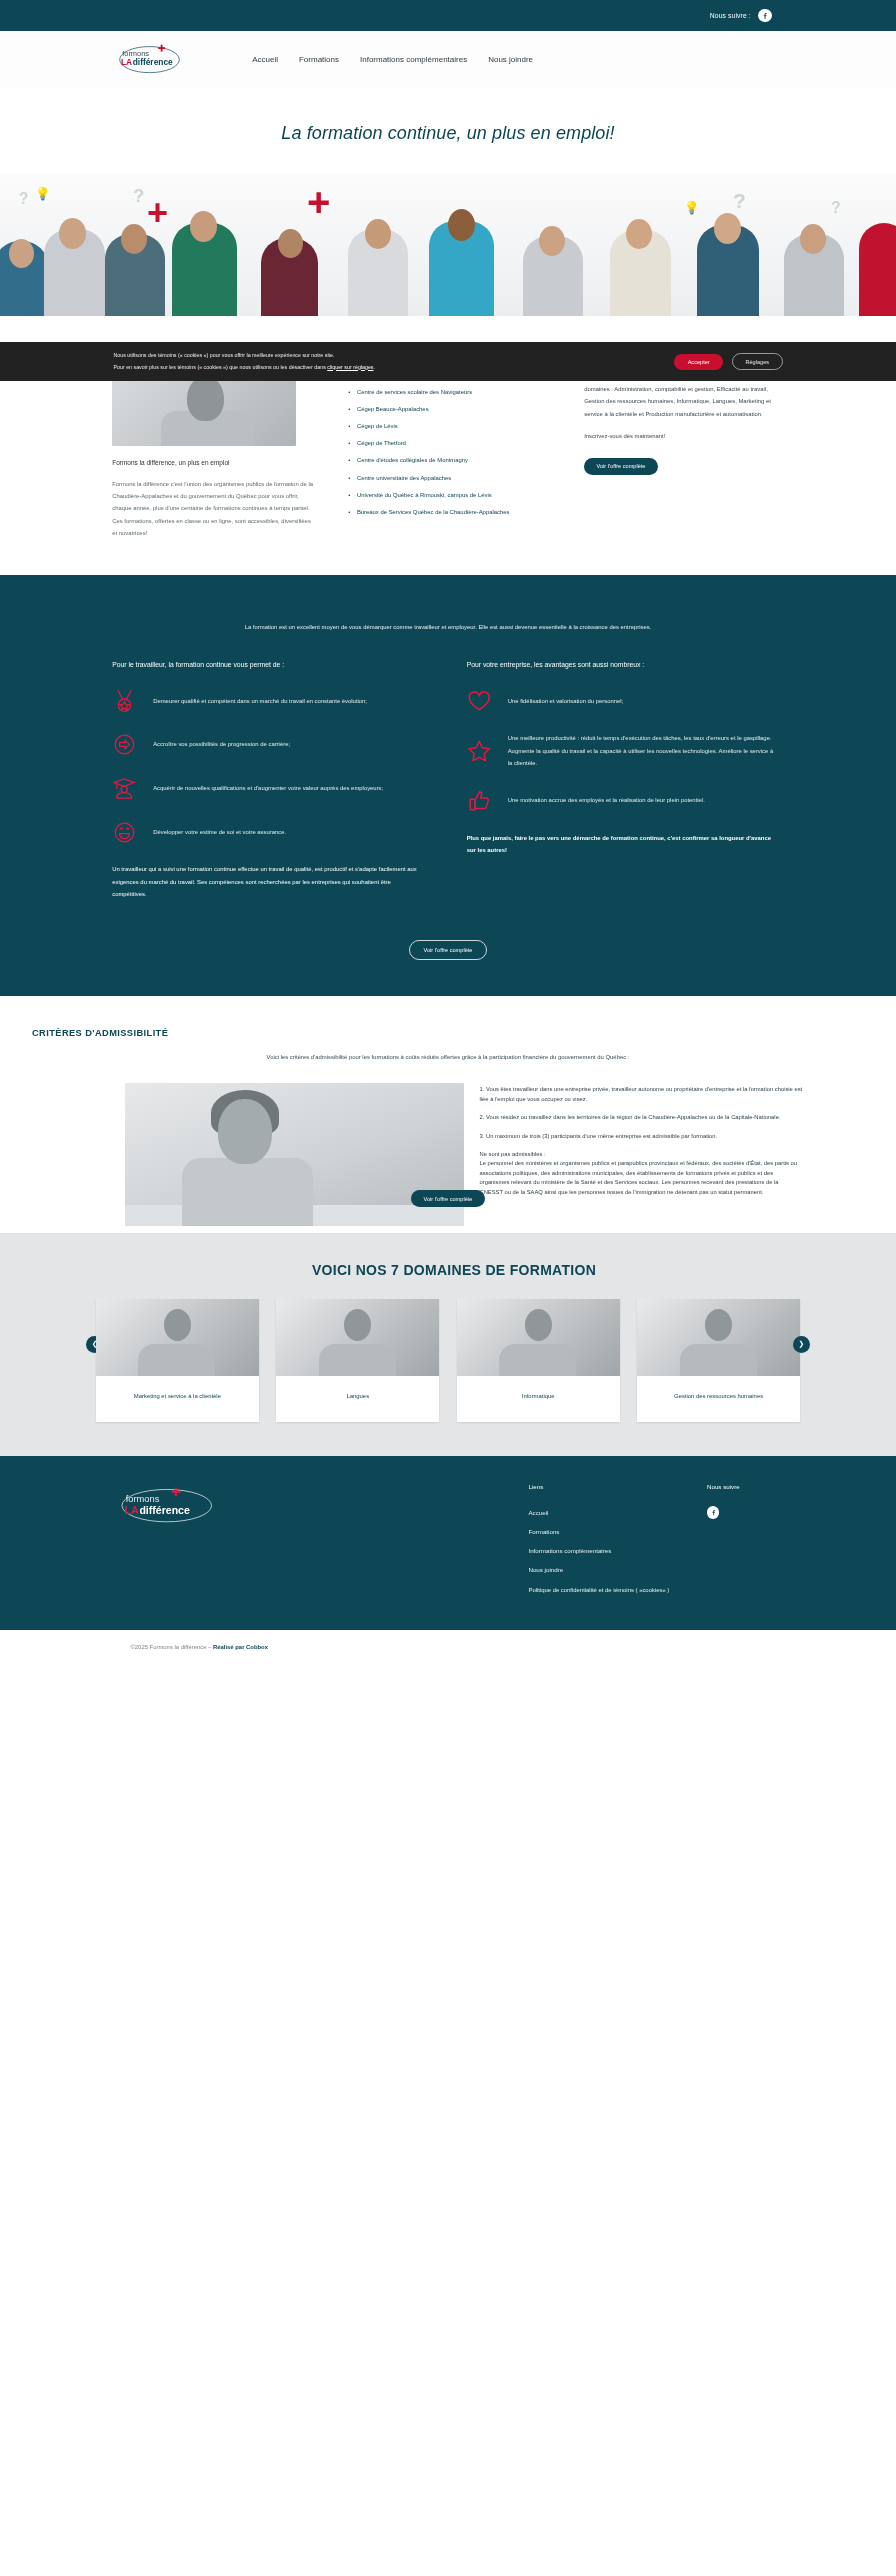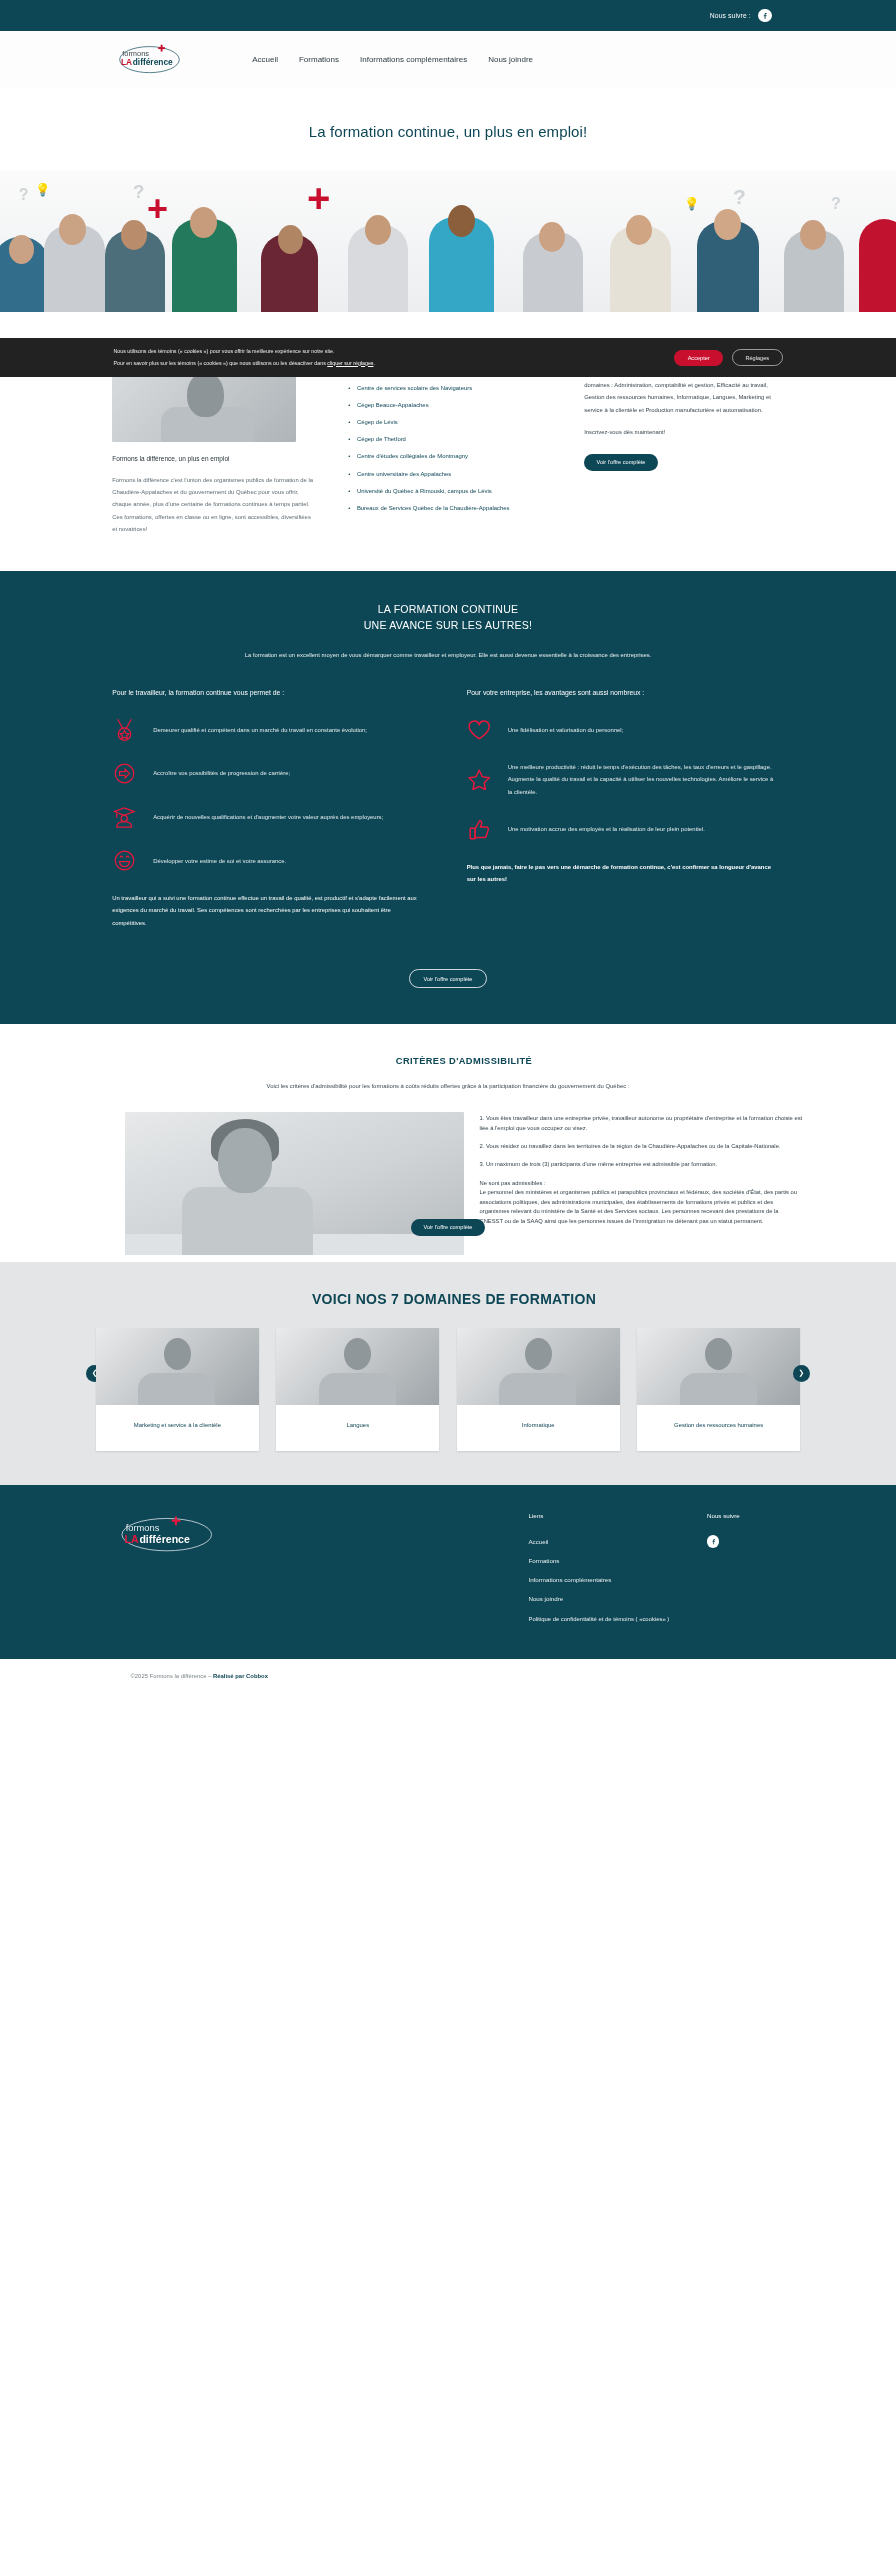--- a/index.html
+++ b/index.html
@@ -22,21 +22,21 @@
   
   .navbar{background:#fdfdfd;height:56px;display:flex;align-items:center;}
   .nav-inner{width:709px;margin:0 auto;display:flex;align-items:center;}
   .logo{width:75px;height:36px;position:relative;margin-left:18.7px;}
   .logo svg{display:block}
   .nav-links{display:flex;align-items:center;gap:21px;margin-left:65px;}
   .nav-links a{color:#2e3b42;font-size:8px;text-decoration:none;}
 
   
   .hero-title-band{background:#ffffff;padding:36px 0 30px;text-align:center;}
-  .hero-title{font-size:15px;font-weight:400;color:#0d4655;letter-spacing:0.1px;}
+  .hero-title{font-size:18px;font-weight:400;color:#0d4655;letter-spacing:0.1px;font-style:italic;}
 
   
   .hero{position:relative;height:142px;overflow:hidden;background:#f2f3f4;}
   .hero-photo{position:absolute;inset:0;}
   .hero-photo .sky{position:absolute;inset:0;background:linear-gradient(#fbfbfb,#eceef0);}
   .person{position:absolute;bottom:0;border-radius:25px 25px 0 0;filter:saturate(.95);}
   .head{position:absolute;border-radius:50%;}
   .plus-big{position:absolute;color:#c8102e;font-weight:700;line-height:1;}
   .bulb{position:absolute;color:#c9ced1;font-size:12.4px;}
   .qmark{position:absolute;color:#cfd4d7;font-weight:700;}
@@ -109,21 +109,21 @@
   .tcol .closing{font-size:5.9px;line-height:2.1;color:#fff;margin-top:11.2px;}
   .tcol .closing.bold{font-weight:700;}
   .teal-cta{text-align:center;margin-top:40px;}
   .btn-outline{
     background:transparent;border:0.6px solid #cfd9dc;color:#fff;border-radius:10px;
     padding:5.6px 13.7px;font-size:5.6px;cursor:pointer;font-family:inherit;
   }
 
   
   .criteria{background:#fff;padding:32px 0 26px;}
-  .criteria h2{text-align:center;font-size:9.3px;font-weight:700;letter-spacing:0.4px;color:#0d4655;margin-left:32px;}
+  .criteria h2{font-size:9.3px;font-weight:700;letter-spacing:0.4px;color:#0d4655;margin-left:32px;}
   .criteria .sub{text-align:center;font-size:5.9px;line-height:2.2;color:#3a4850;max-width:398px;margin:13.7px auto 0;}
   .crit-row{display:flex;width:709px;margin:18.7px auto 0;align-items:flex-start;}
   .crit-photo{
     width:339px;height:143px;margin-left:31px;border-radius:1.2px;position:relative;overflow:hidden;
     background:linear-gradient(160deg,#e7e9ea 0%,#cfd3d6 55%,#b5babd 100%);
   }
   .crit-photo .w-head{position:absolute;left:93px;top:16px;width:54px;height:65px;border-radius:48% 48% 44% 44%;background:#a3abaf;}
   .crit-photo .w-hair{position:absolute;left:86px;top:7.5px;width:68px;height:46px;border-radius:52% 52% 30% 30%;background:#6f777b;}
   .crit-photo .w-body{position:absolute;left:57px;bottom:0;width:131px;height:68px;border-radius:18.7px 18.7px 0 0;background:#c3c8cb;}
   .crit-photo .desk{position:absolute;left:0;bottom:0;width:339px;height:21px;background:#dfe2e4;}
@@ -312,24 +312,20 @@
 
     <div class="col form-col">
       <p>Elles sont de courte durée, offertes à peu de frais et touchent plusieurs domaines : Administration, comptabilité et gestion, Efficacité au travail, Gestion des ressources humaines, Informatique, Langues, Marketing et service à la clientèle et Production manufacturière et automatisation.</p>
       <p>Inscrivez-vous dès maintenant!</p>
       <button class="btn-dark">Voir l'offre complète</button>
     </div>
   </div>
 </div>
 
 <section class="teal">
-  <h2>
-    <span>LA FORMATION CONTINUE</span><br>
-    <span>UNE AVANCE SUR LES AUTRES!</span>
-  </h2>
   <p class="lede">La formation est un excellent moyen de vous démarquer comme travailleur et employeur. Elle est aussi devenue essentielle à la croissance des entreprises.</p>
 
   <div class="two-cols">
 
     <div class="tcol">
       <h3>Pour le travailleur, la formation continue vous permet de :</h3>
 
       <div class="benefit">
         <span class="bicon">
           <svg width="21" height="23.6" viewBox="0 0 34 38" fill="none" stroke="#e8173d" stroke-width="2">

